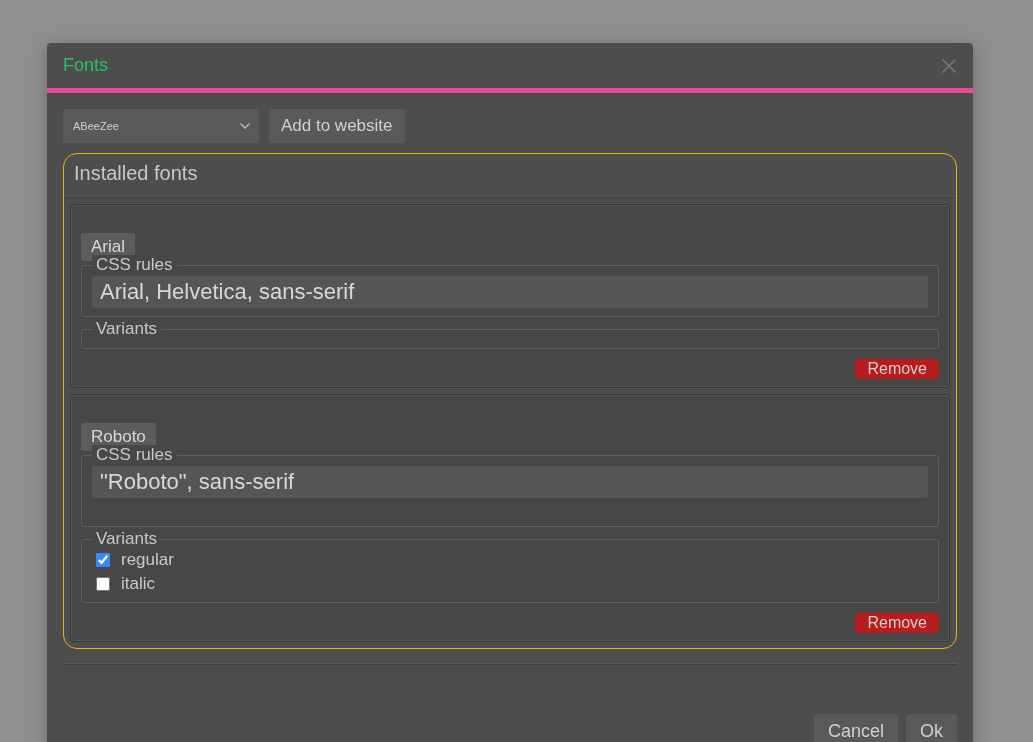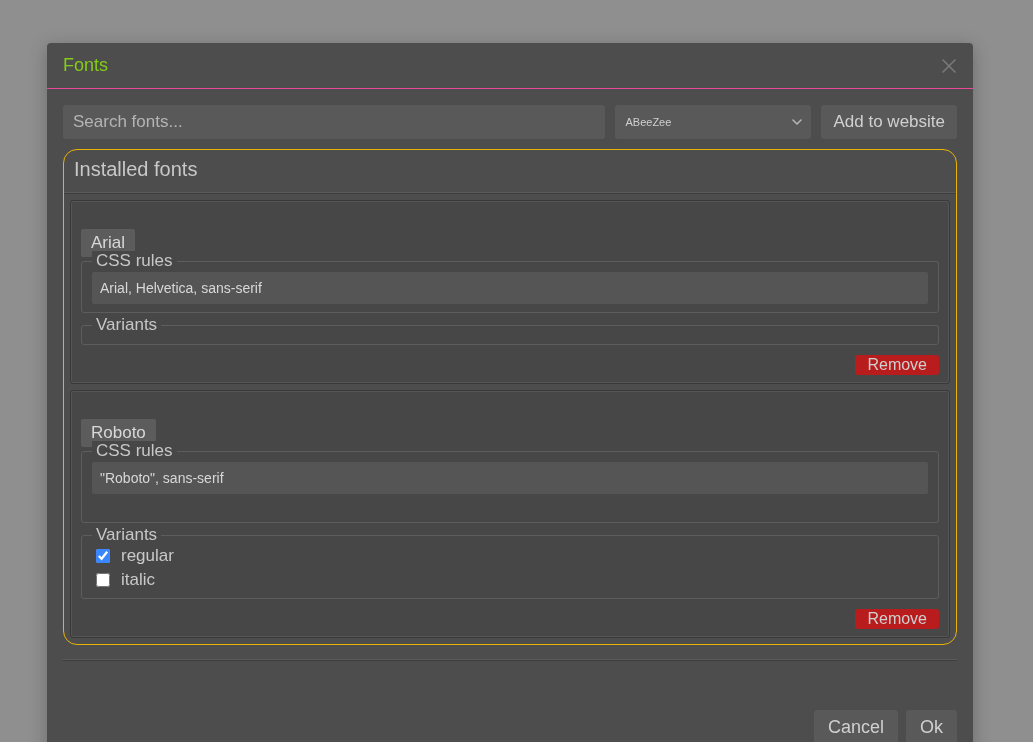--- a/index.html
+++ b/index.html
@@ -22,23 +22,23 @@
     background: #4d4d4d;
     border-radius: 4px;
     box-shadow: 0 4px 18px rgba(0,0,0,0.25);
     padding-bottom: 16px;
   }
 
   .modal-header {
     height: 45px;
     line-height: 45px;
     padding: 0 16px;
-    border-bottom: 1px solid #ec4899;
+    border-bottom: 5px solid #ec4899;
     font-size: 18px;
-    color: #84cc16;
+    color: #22c55e;
     position: relative;
   }
 
   .close-icon {
     position: absolute;
     right: 14px;
     top: 50%;
     transform: translateY(-50%);
     width: 20px;
     height: 20px;
@@ -170,21 +170,21 @@
   }
 
   .css-input {
     width: 100%;
     box-sizing: border-box;
     background: #555555;
     border: none;
     border-radius: 2px;
     height: 32px;
     padding: 0 8px;
-    font-size: 14px;
+    font-size: 22px;
     color: #d8d8d8;
     outline: none;
     font-weight:300;
   }
 
   .variants-list {
     display: flex;
     flex-direction: column;
     gap: 4px;
   }
@@ -254,21 +254,20 @@
     <span>Fonts</span>
     <span class="close-icon">
       <svg viewBox="0 0 20 20">
           <path d="M4 4 L16 16 M16 4 L4 16" stroke="#cfcfcf" stroke-width="1.5" stroke-linecap="round"></path>
         </svg>
     </span>
   </div>
 
   <div class="modal-body">
     <div class="top-row">
-      <input class="search-input" type="text" placeholder="Search fonts..." style="">
       <div class="select-wrap">
         <span>ABeeZee</span>
         <span class="chev">
           <svg viewBox="0 0 12 12">
               <path d="M2 4 L6 8 L10 4" fill="none" stroke="#cfcfcf" stroke-width="1.5" stroke-linecap="round" stroke-linejoin="round"></path>
             </svg>
         </span>
       </div>
       <button class="add-btn">Add to website</button>
     </div>

